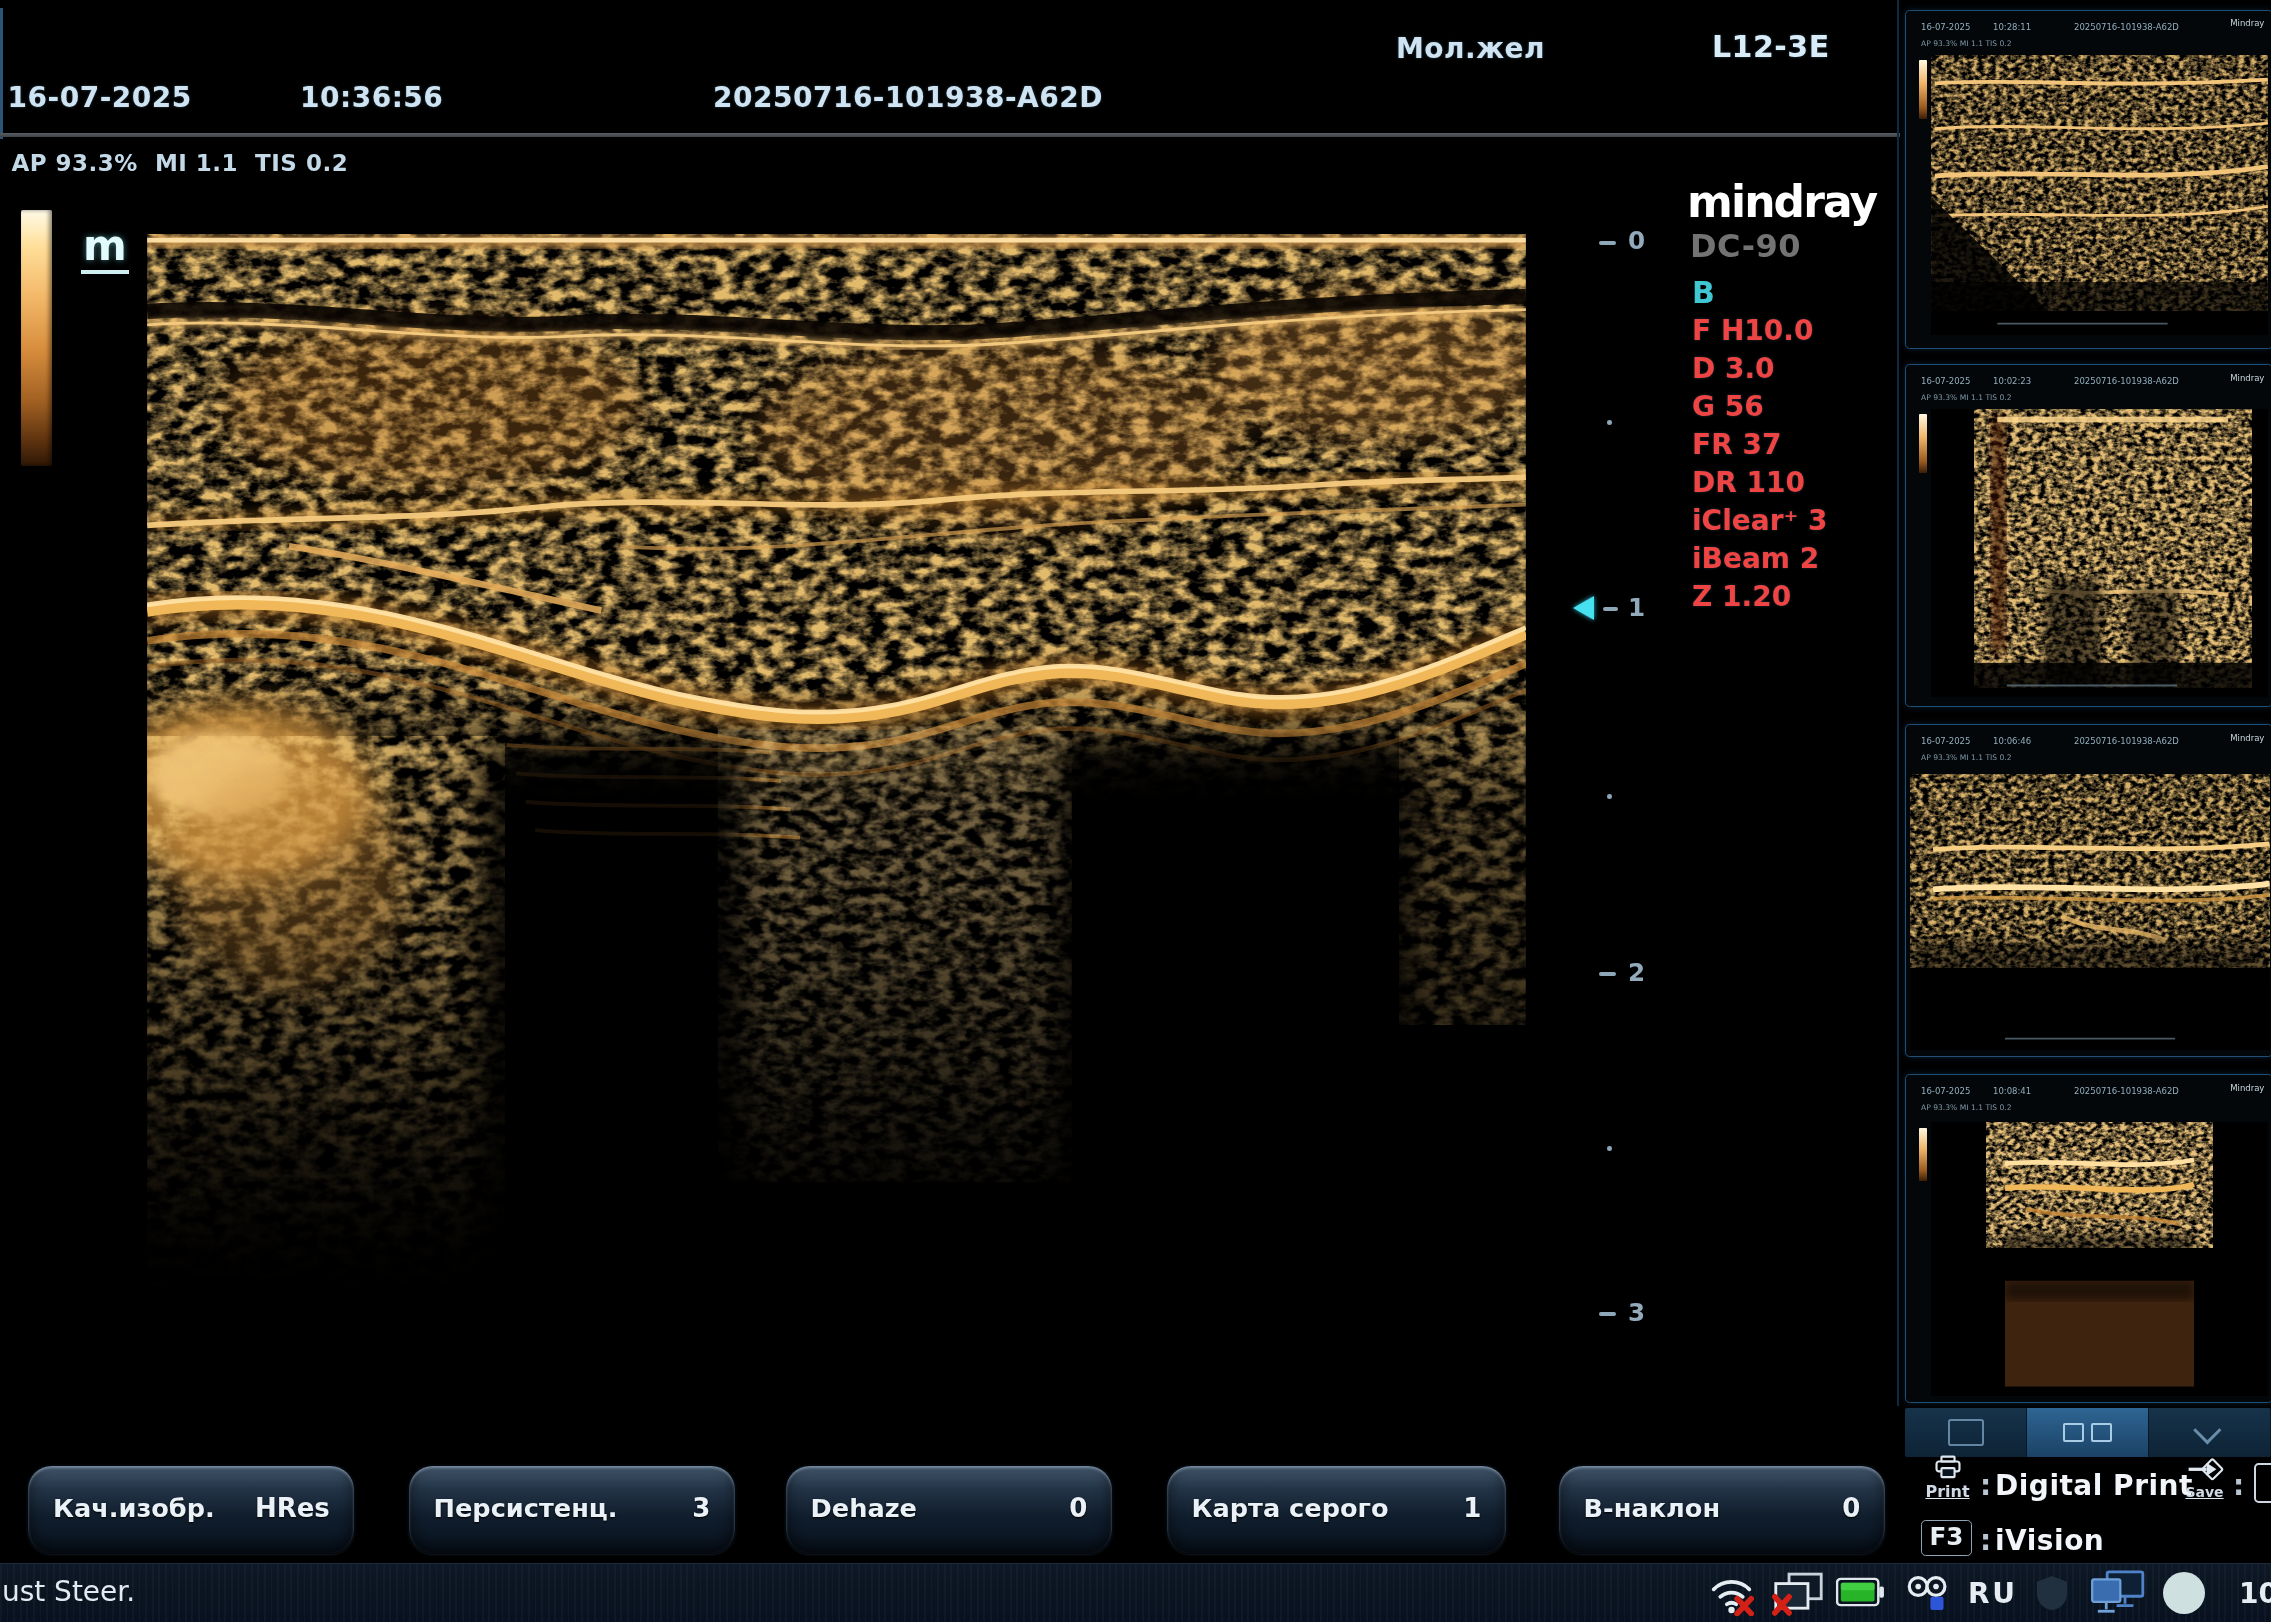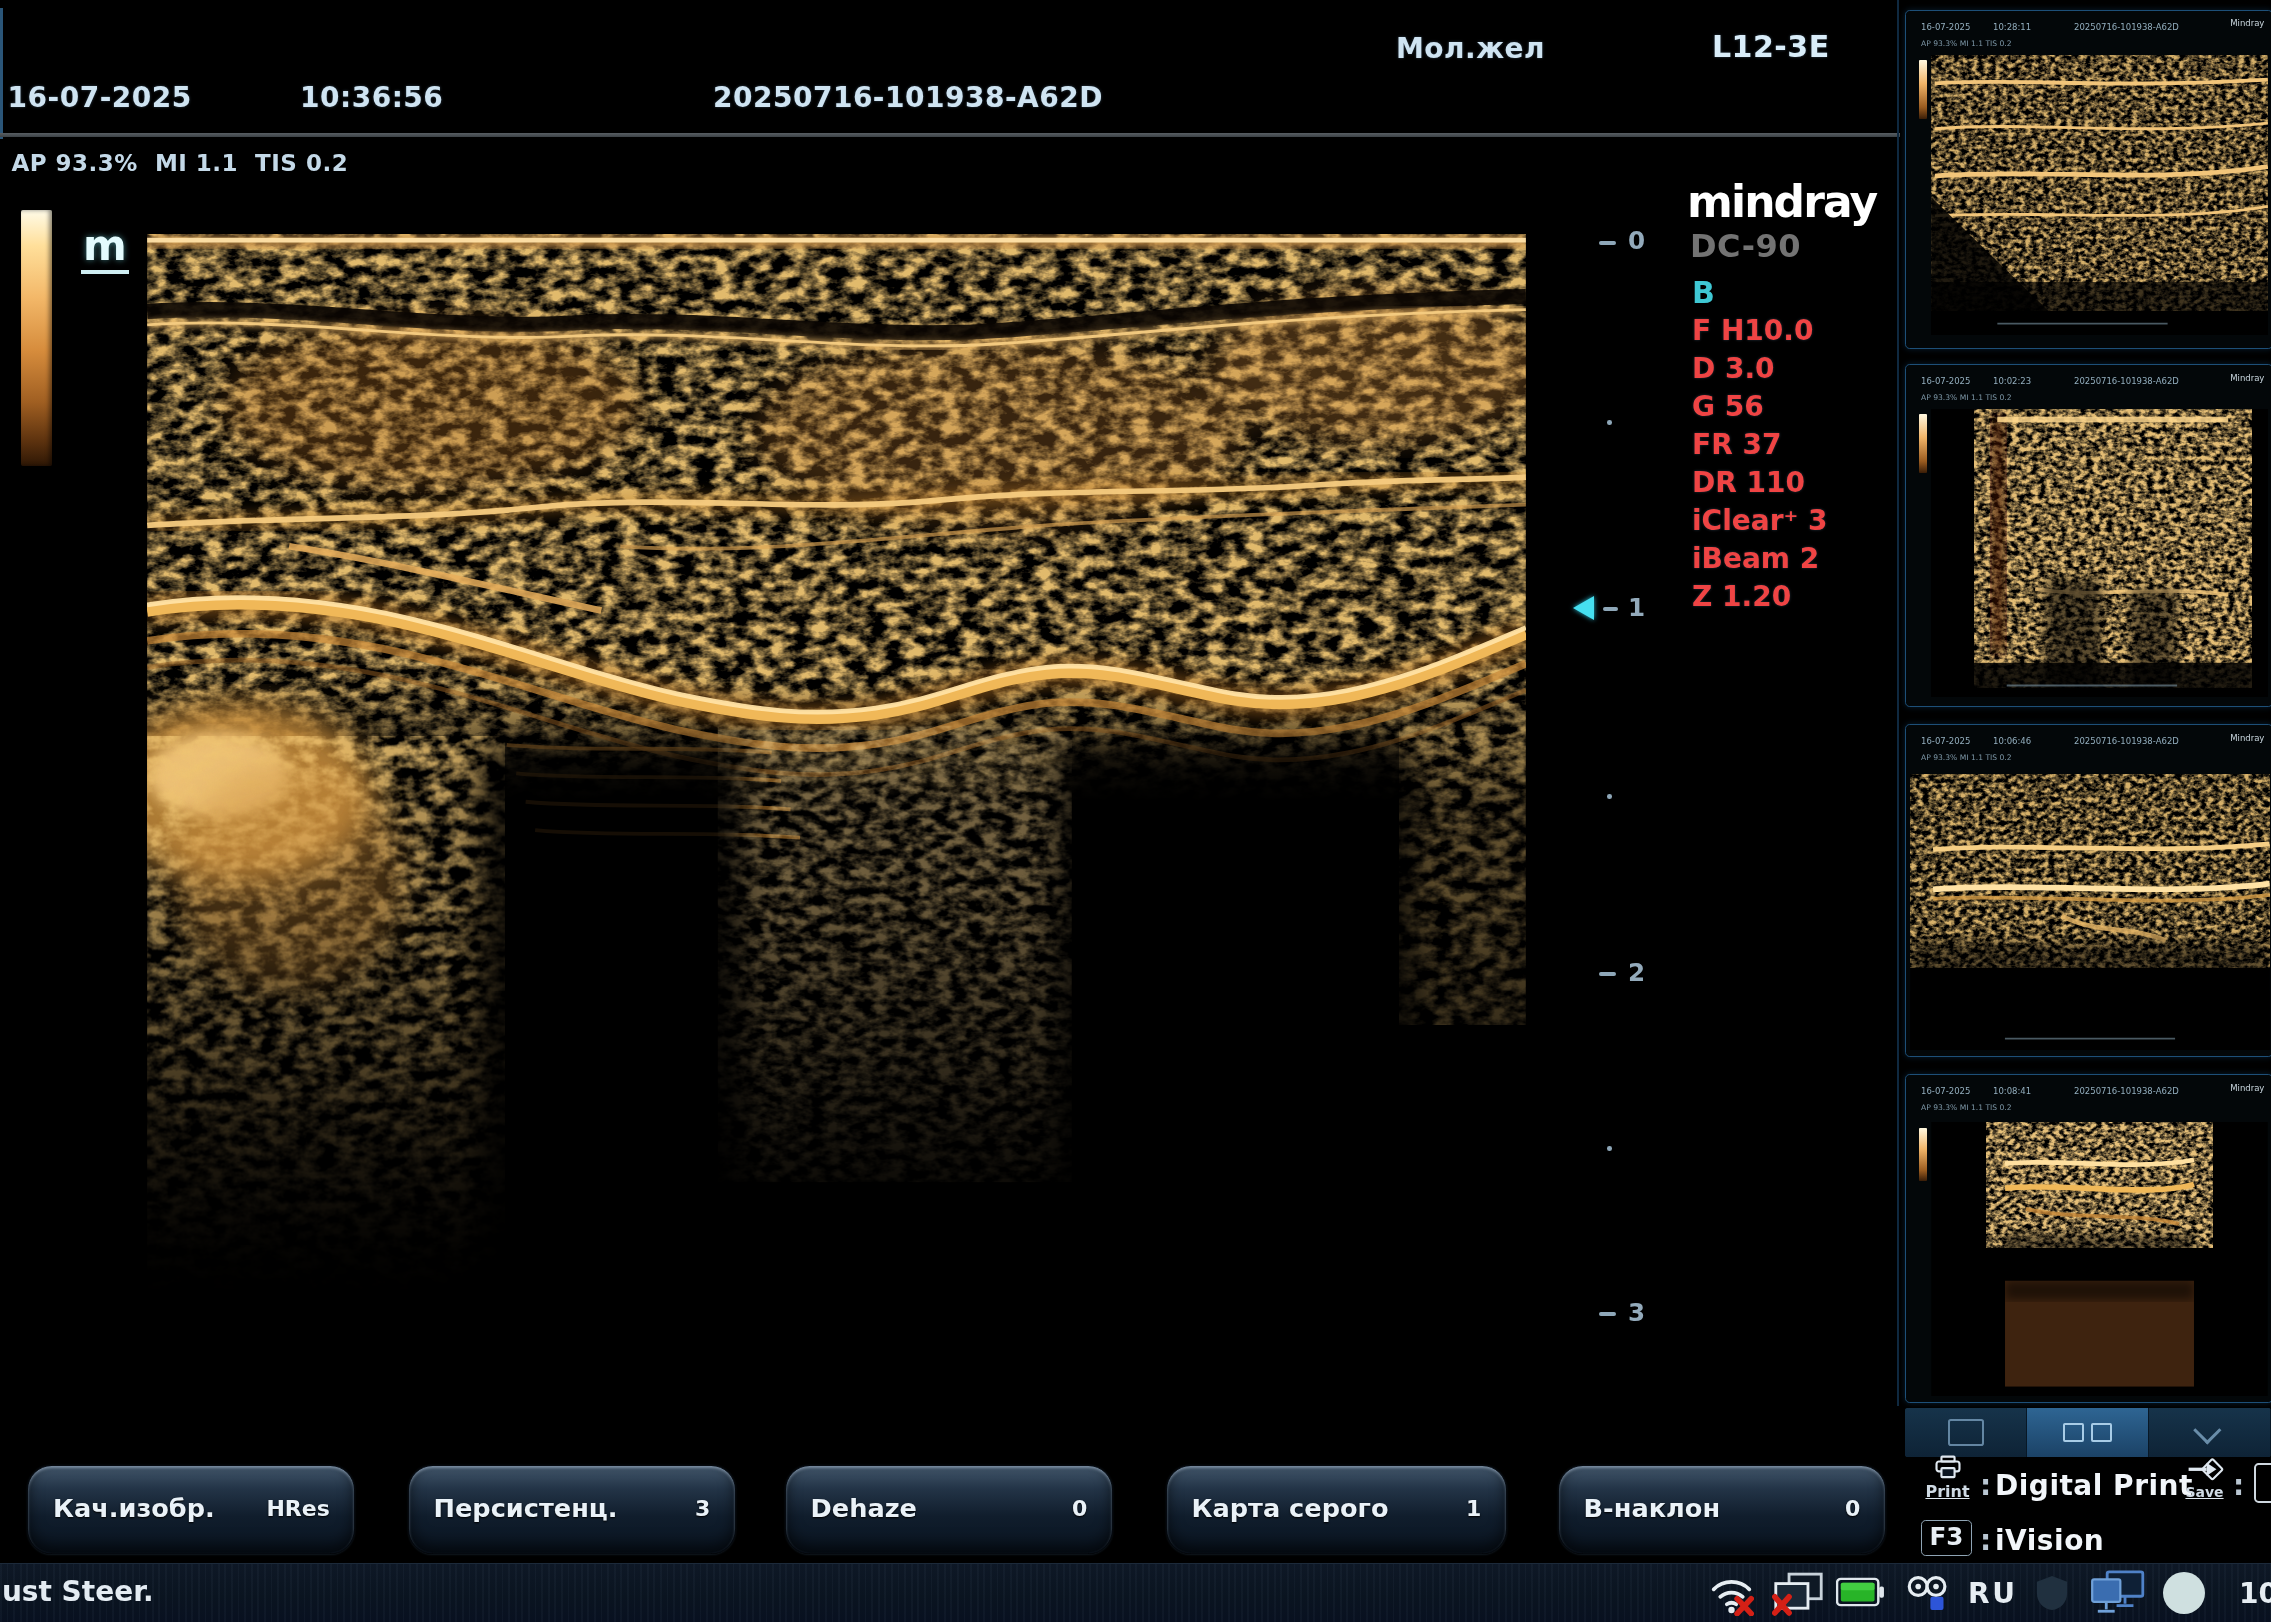--- a/index.html
+++ b/index.html
@@ -30,21 +30,21 @@
   .rlab{position:absolute;font-size:24.6px;font-weight:bold;color:#93aabb;line-height:1;}
   .rdot{position:absolute;width:4.7px;height:4.7px;background:#8ea7b8;border-radius:50%;}
   .focus{position:absolute;left:1.9px;top:397px;width:0;height:0;border-top:12.3px solid transparent;
     border-bottom:12.3px solid transparent;border-right:21px solid #46e0f0;filter:drop-shadow(0 0 2.8px #2ab8d0);}
   
   .softkey{position:absolute;top:1465px;width:326px;height:87px;border-radius:24.6px;
     background:linear-gradient(180deg,#42566b 0%,#233447 26%,#101d2c 58%,#0a1522 100%);
     border:1.9px solid #05090f;
     box-shadow:inset 0 1.9px 2.8px rgba(185,205,225,.5), inset 0 -7.6px 15px rgba(0,0,0,.65), 0 0.9px 1.9px rgba(60,90,120,.25);}
   .softkey .lab{position:absolute;left:24.6px;top:0;line-height:85px;font-size:25.6px;font-weight:bold;color:#eaf2f8;text-shadow:0 0.9px 1.9px #000;}
-  .softkey .val{position:absolute;right:24.6px;top:0;line-height:85px;font-size:22px;font-weight:bold;color:#eaf2f8;text-shadow:0 0.9px 1.9px #000;}
+  .softkey .val{position:absolute;right:24.6px;top:0;line-height:85px;font-size:26px;font-weight:bold;color:#eaf2f8;text-shadow:0 0.9px 1.9px #000;}
   
   .panelline{left:1897px;top:0;width:1.9px;height:1406px;background:#0f2940;}
   .thumb{position:absolute;left:1905px;width:366px;background:#030709;border:1.9px solid #1d4f78;border-radius:4.7px;
     overflow:hidden;box-shadow:0 0 6.6px rgba(30,100,160,.3);}
   .t-txt{position:absolute;font-size:8.5px;color:#93aebe;filter:blur(0.3px);white-space:nowrap;}
   .t-txt2{position:absolute;font-size:7.6px;color:#7e98a8;filter:blur(0.4px);white-space:nowrap;}
   .t-bar{position:absolute;left:13.2px;width:7.6px;border-radius:0.9px;
     background:linear-gradient(180deg,#fff8e0,#f0b468 40%,#9a5c20 80%,#3a1d07);}
   .t-badge{position:absolute;width:12.3px;height:9.5px;background:#2fd0c0;border-radius:2.8px;box-shadow:0 0 2.8px #1aa898;}
   
@@ -62,21 +62,21 @@
   .action{position:absolute;font-size:28px;font-weight:bold;color:#f2f6fa;letter-spacing:0.5px;}
   .f3box{position:absolute;left:1921px;top:1520px;width:49px;height:34px;border:1.9px solid #8fa4b4;border-radius:4.7px;
     color:#e7eef4;font-size:24.6px;font-weight:bold;text-align:center;line-height:32px;}
   .cuticon{position:absolute;left:2254px;top:1463px;width:28px;height:36px;border:2.8px solid #cfd8e0;border-radius:4.7px;}
   
   .statusbar{left:0;top:1563px;width:2271px;height:59px;
     background:linear-gradient(180deg,#0e1826 0%,#0a1420 55%,#081020 100%);
     border-top:1.9px solid #1c2a3a;}
   .statusbar:before{content:"";position:absolute;inset:0;
     background:repeating-linear-gradient(90deg,rgba(160,190,220,.04) 0 1.9px,transparent 1.9px 6.6px);}
-  .st-msg{position:absolute;left:1.9px;top:11.4px;font-size:28px;font-weight:bold;color:#e3ebf2;}
+  .st-msg{position:absolute;left:1.9px;top:11.4px;font-size:28px;font-weight:normal;color:#e3ebf2;}
   .st-txt{position:absolute;top:13.2px;font-size:28px;font-weight:bold;color:#e6edf2;}
   .st-circle{position:absolute;left:2163px;top:7.6px;width:42px;height:42px;border-radius:50%;background:#cfe0e0;}
   .shield{position:absolute;left:2035px;top:9.5px;}
 </style>
 </head>
 <body>
 
 <div class="stage">
 
   <div class="abs edgeline"></div>

